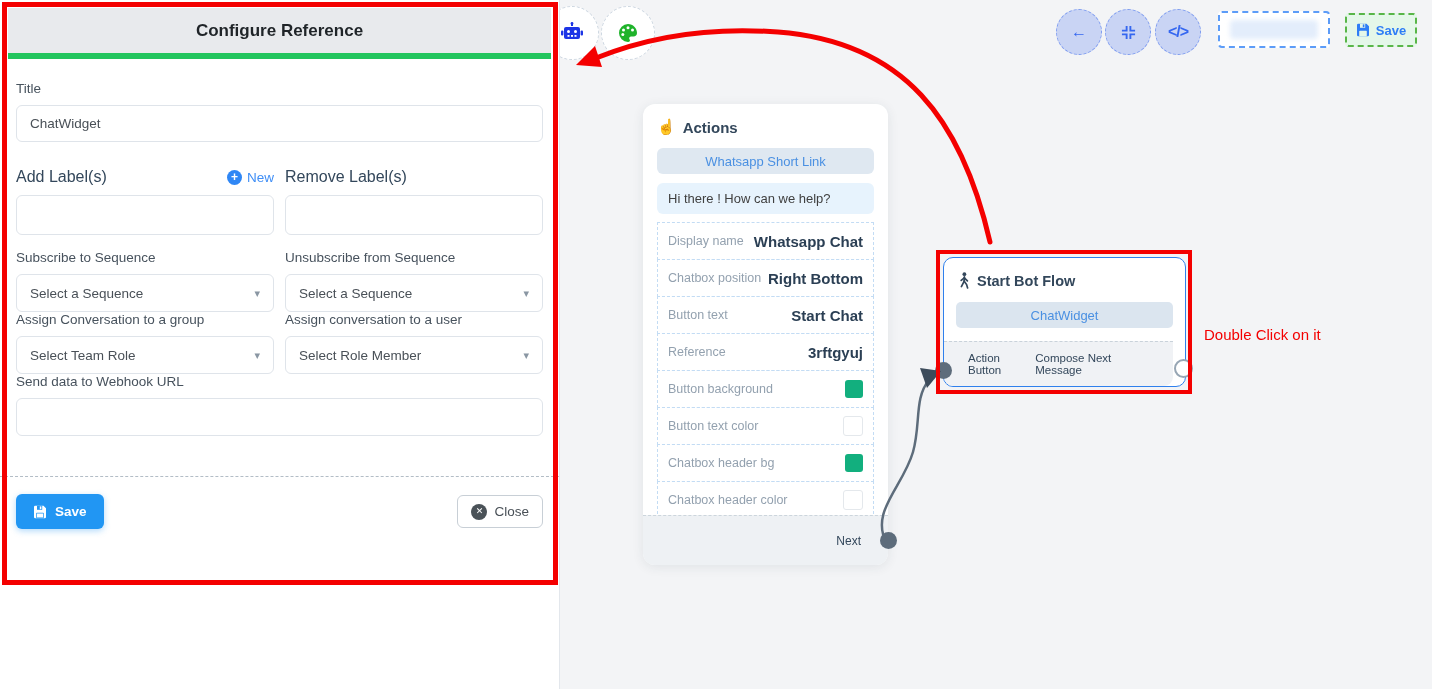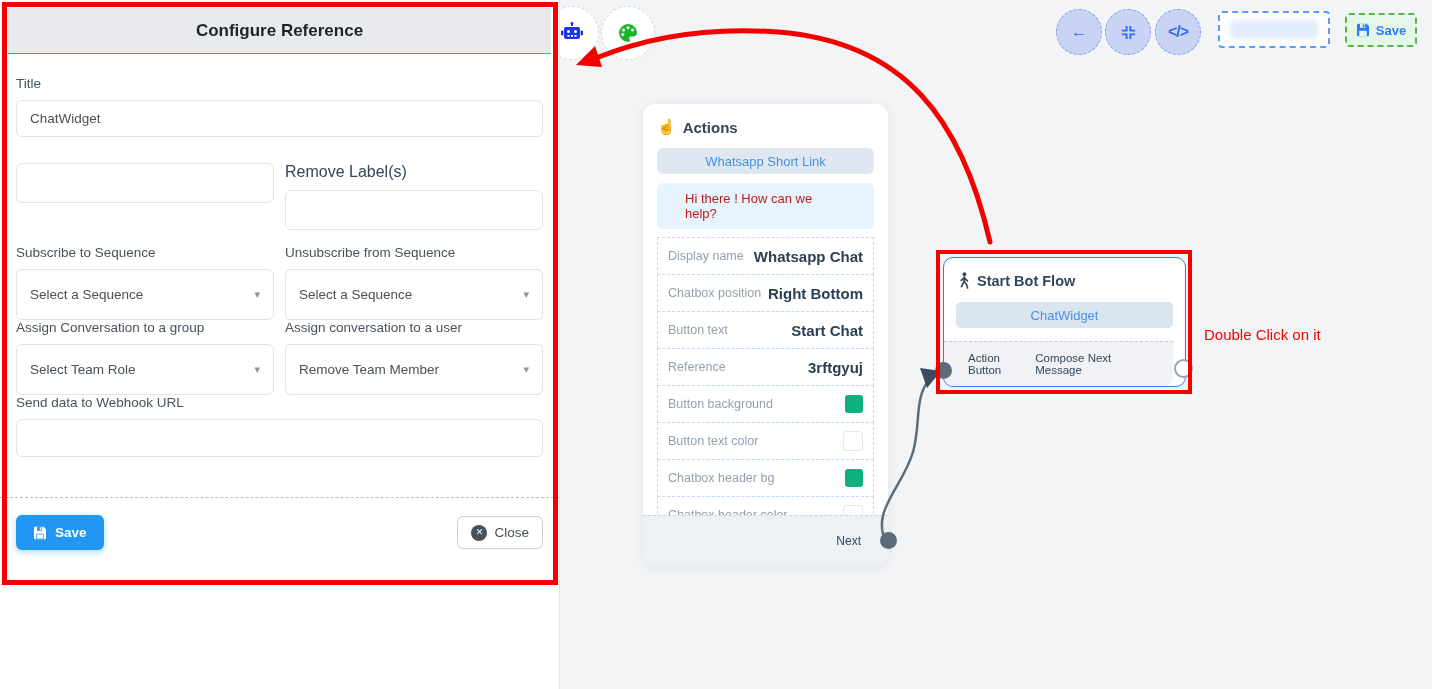--- a/index.html
+++ b/index.html
@@ -5,37 +5,37 @@
   html,body{margin:0;padding:0;}
   body{
     position:relative;width:1432px;height:689px;overflow:hidden;
     background:#f3f4f6;font-family:"Liberation Sans",sans-serif;color:#33475b;
   }
   
   .left-panel{position:absolute;left:0;top:0;width:559px;height:689px;background:#fff;
     border-right:1px solid #e3e7ec;z-index:20;}
   .red-outline{position:absolute;left:2px;top:2px;width:556px;height:583px;
     border:5px solid #f40000;box-sizing:border-box;z-index:60;pointer-events:none;}
-  .panel-header{margin:8px 8px 0;height:45px;background:#e8eaed;border-bottom:1px solid #22c55e;
+  .panel-header{margin:8px 8px 0;height:45px;background:#e8eaed;border-bottom:6px solid #22c55e;
     display:flex;align-items:center;justify-content:center;}
   .panel-header h1{margin:0;font-size:17px;font-weight:bold;color:#1f2428;}
   .panel-body{padding:22px 16px 0;}
   .fg label{display:block;font-size:13.5px;color:#47525d;margin-bottom:9px;}
   .ctl{box-sizing:border-box;width:100%;border:1px solid #dfe4ea;border-radius:6px;background:#fff;
     font-family:inherit;font-size:13.5px;color:#495057;padding:0 13px;outline:none;}
   input.ctl{height:37px;}
   .two-col{display:flex;gap:11px;}
   .col{flex:1;min-width:0;}
   .lbl-row{display:flex;align-items:center;justify-content:space-between;margin-bottom:9px;}
   .lbl-row label{margin-bottom:0;}
   .new-link{display:inline-flex;align-items:center;gap:5px;font-size:13.5px;color:#3f8ef6;cursor:pointer;}
   .plus-circle{display:inline-flex;align-items:center;justify-content:center;width:15px;height:15px;
     border-radius:50%;background:#2f87f5;color:#fff;font-size:12px;line-height:1;font-weight:bold;}
   .tall input.ctl, input.tall{height:40px;}
-  .select{box-sizing:border-box;height:51px;border:1px solid #dfe4ea;border-radius:6px;background:#fff;
+  .select{box-sizing:border-box;height:38px;border:1px solid #dfe4ea;border-radius:6px;background:#fff;
     display:flex;align-items:center;justify-content:space-between;padding:0 13px;font-size:13.5px;
     color:#495057;cursor:pointer;}
   .caret{color:#8a96a3;font-size:11px;}
   .mt26{margin-top:26px;} .mt30{margin-top:15px;} .mt31{}
   .panel-sep{border:0;border-top:1px dashed #b3bdc6;margin:40px -16px 0;}
   .panel-footer{display:flex;align-items:center;justify-content:space-between;padding:17px 0 0;}
   .btn-save{display:inline-flex;align-items:center;gap:8px;background:#2196f3;color:#fff;border:0;
     border-radius:6px;height:35px;padding:0 17px;font-size:13.5px;font-weight:bold;cursor:pointer;
     box-shadow:0 2px 6px rgba(33,150,243,.35);font-family:inherit;}
   .btn-close{display:inline-flex;align-items:center;gap:7px;background:#fff;color:#495057;
@@ -59,21 +59,21 @@
     display:flex;align-items:center;justify-content:center;gap:6px;color:#2e7df6;font-size:13px;
     font-weight:bold;cursor:pointer;font-family:inherit;}
   
   .actions-card{position:absolute;left:643px;top:104px;width:245px;height:461px;background:#fff;
     border-radius:12px;box-shadow:0 2px 12px rgba(30,50,70,.09);z-index:5;}
   .ac-body{padding:14px 14px 0;}
   .ac-title{display:flex;align-items:center;gap:7px;font-size:15px;font-weight:bold;color:#33475b;}
   .hand-icon{font-size:15px;color:#33475b;}
   .ac-btn{margin-top:12px;height:26px;border-radius:6px;background:#dfe8f1;display:flex;align-items:center;
     justify-content:center;font-size:13px;color:#4a90e2;cursor:pointer;}
-  .ac-msg{margin-top:9px;border-radius:6px;background:#e7f3fd;padding:8px 28px;font-size:13px;color:#b91c1c;}
+  .ac-msg{margin-top:9px;border-radius:6px;background:#e7f3fd;padding:8px 11px;font-size:13px;color:#404040;}
   .ac-rows{margin-top:9px;}
   .arow{box-sizing:border-box;height:38px;border:1px dashed #c3dcf4;margin-top:-1px;
     display:flex;align-items:center;justify-content:space-between;padding:0 10px;}
   .arow-l{font-size:12.5px;color:#93a1af;}
   .arow-v{font-size:15px;font-weight:bold;color:#2b3f54;}
   .swatch{width:18px;height:18px;border-radius:3px;display:inline-block;}
   .swatch.white{border:1px solid #e4e8ec;}
   .ac-footer{position:absolute;left:0;right:0;bottom:0;height:49px;background:#eef1f4;
     border-top:1px dashed #ccd5dc;border-radius:0 0 12px 12px;display:flex;align-items:center;
     justify-content:flex-end;padding-right:27px;font-size:12px;color:#33475b;}
@@ -107,20 +107,27 @@
     <h1>Configure Reference</h1>
   </div>
   <div class="panel-body">
     <div class="fg">
       <label>Title</label>
       <input class="ctl" value="ChatWidget" style="">
     </div>
 
     <div class="two-col mt26">
       <div class="col">
+        <div class="lbl-row">
+          <label>Add Label(s)</label>
+          <span class="new-link">
+            <span class="plus-circle">+</span>
+            <span>New</span>
+          </span>
+        </div>
         <input class="ctl tall" style="">
       </div>
       <div class="col">
         <div class="lbl-row">
           <label>Remove Label(s)</label>
         </div>
         <input class="ctl tall" style="">
       </div>
     </div>
 
@@ -152,21 +159,21 @@
           <div class="select">
             <span>Select Team Role</span>
             <span class="caret">▾</span>
           </div>
         </div>
       </div>
       <div class="col">
         <div class="fg">
           <label>Assign conversation to a user</label>
           <div class="select">
-            <span>Remove Team Member</span>
+            <span>Select Role Member</span>
             <span class="caret">▾</span>
           </div>
         </div>
       </div>
     </div>
 
     <div class="fg mt31">
       <label>Send data to Webhook URL</label>
       <input class="ctl" style="height: 38px;">
     </div>

